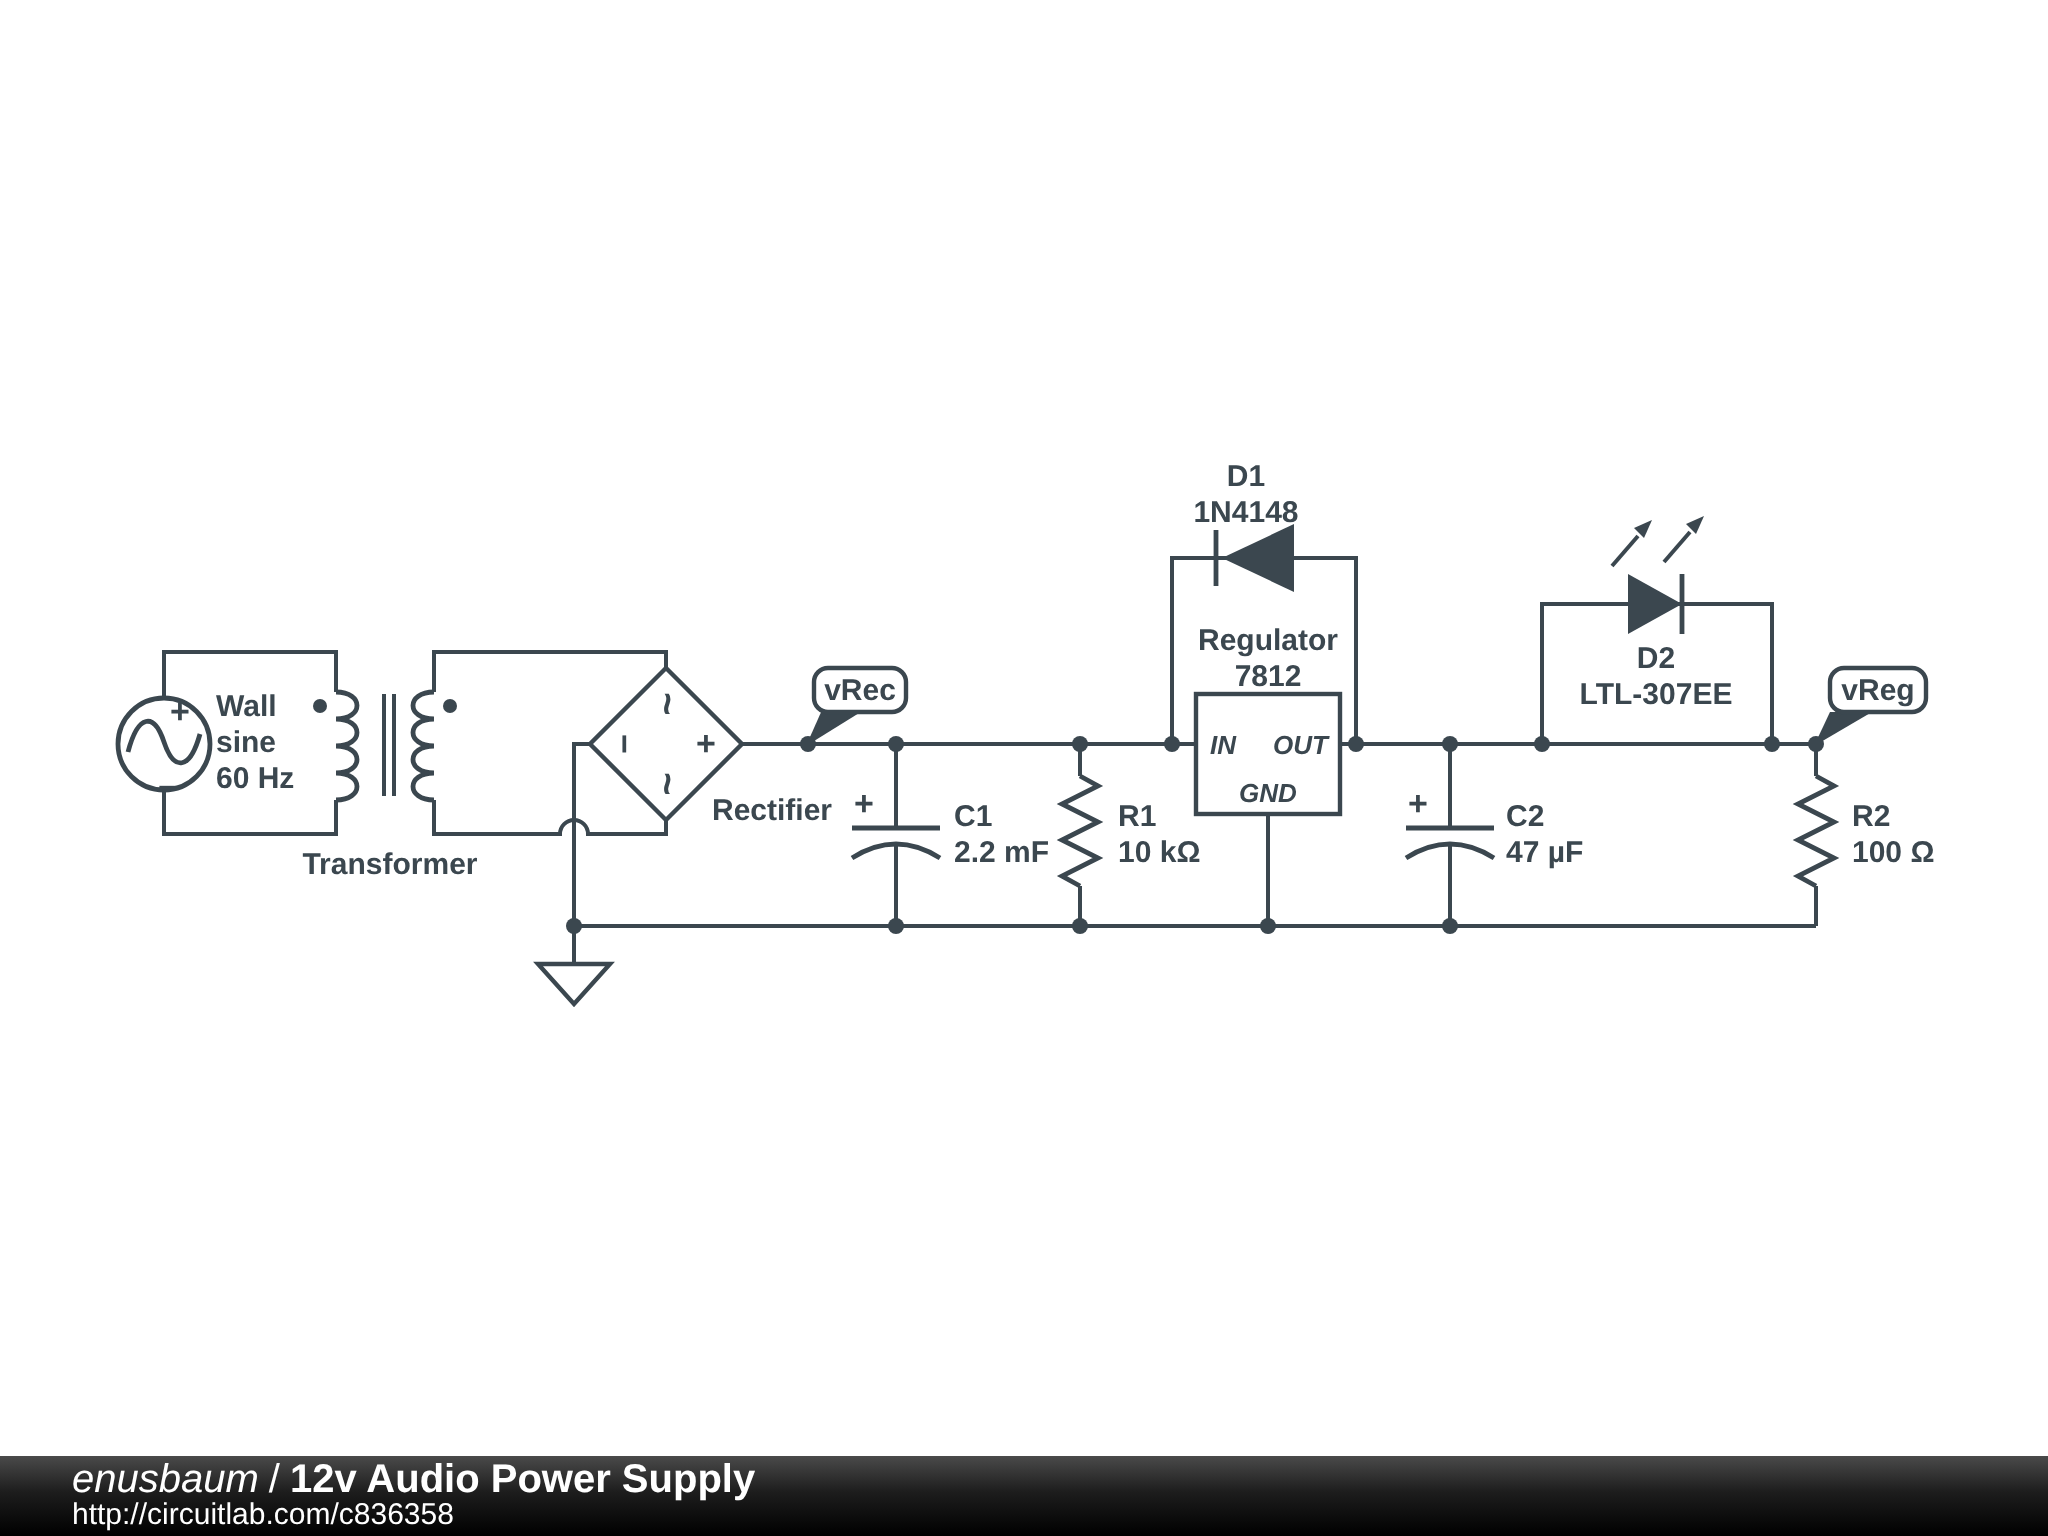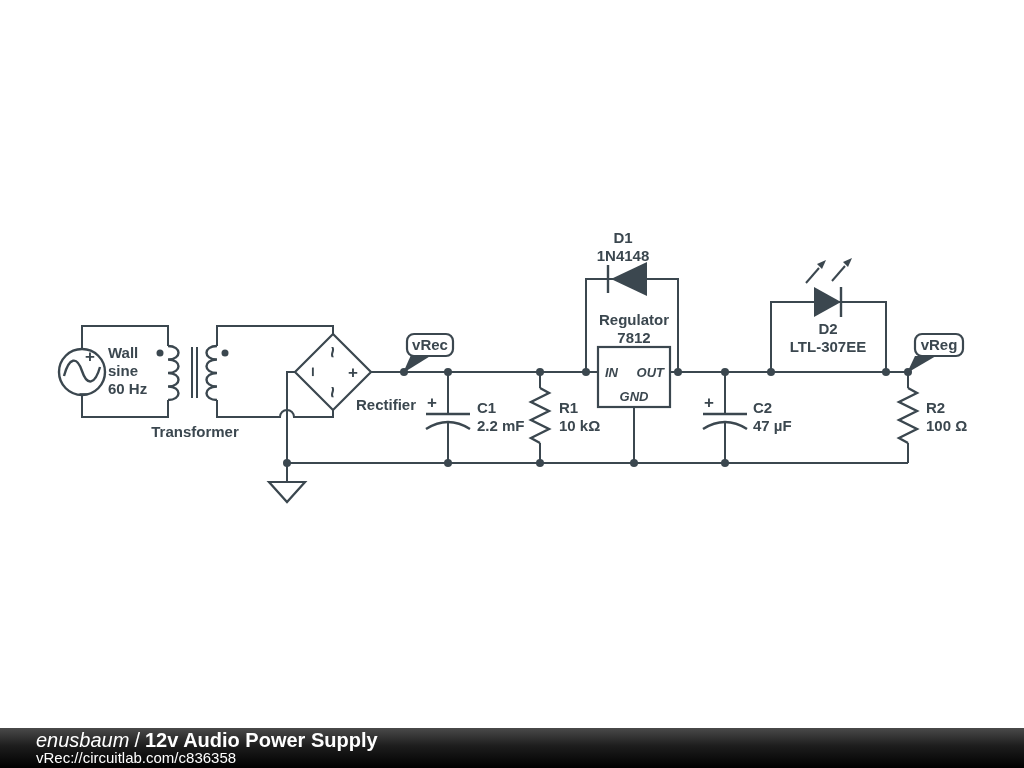--- a/index.html
+++ b/index.html
@@ -177,17 +177,17 @@
         <circle cx="634" cy="463" r="4"></circle>
       <circle cx="725" cy="463" r="4"></circle>
     </g>
   </svg>
 
   <div class="footer">
     <div class="meta">
       <div class="meta-line1">
         <span class="meta-author">enusbaum</span><span class="meta-sep">/</span><span class="meta-title">12v Audio Power Supply</span>
       </div>
-      <div class="meta-line2">vRec://circuitlab.com/c836358</div>
+      <div class="meta-line2">http://circuitlab.com/c836358</div>
     </div>
   </div>
 
 </div>
 
 </body></html>

